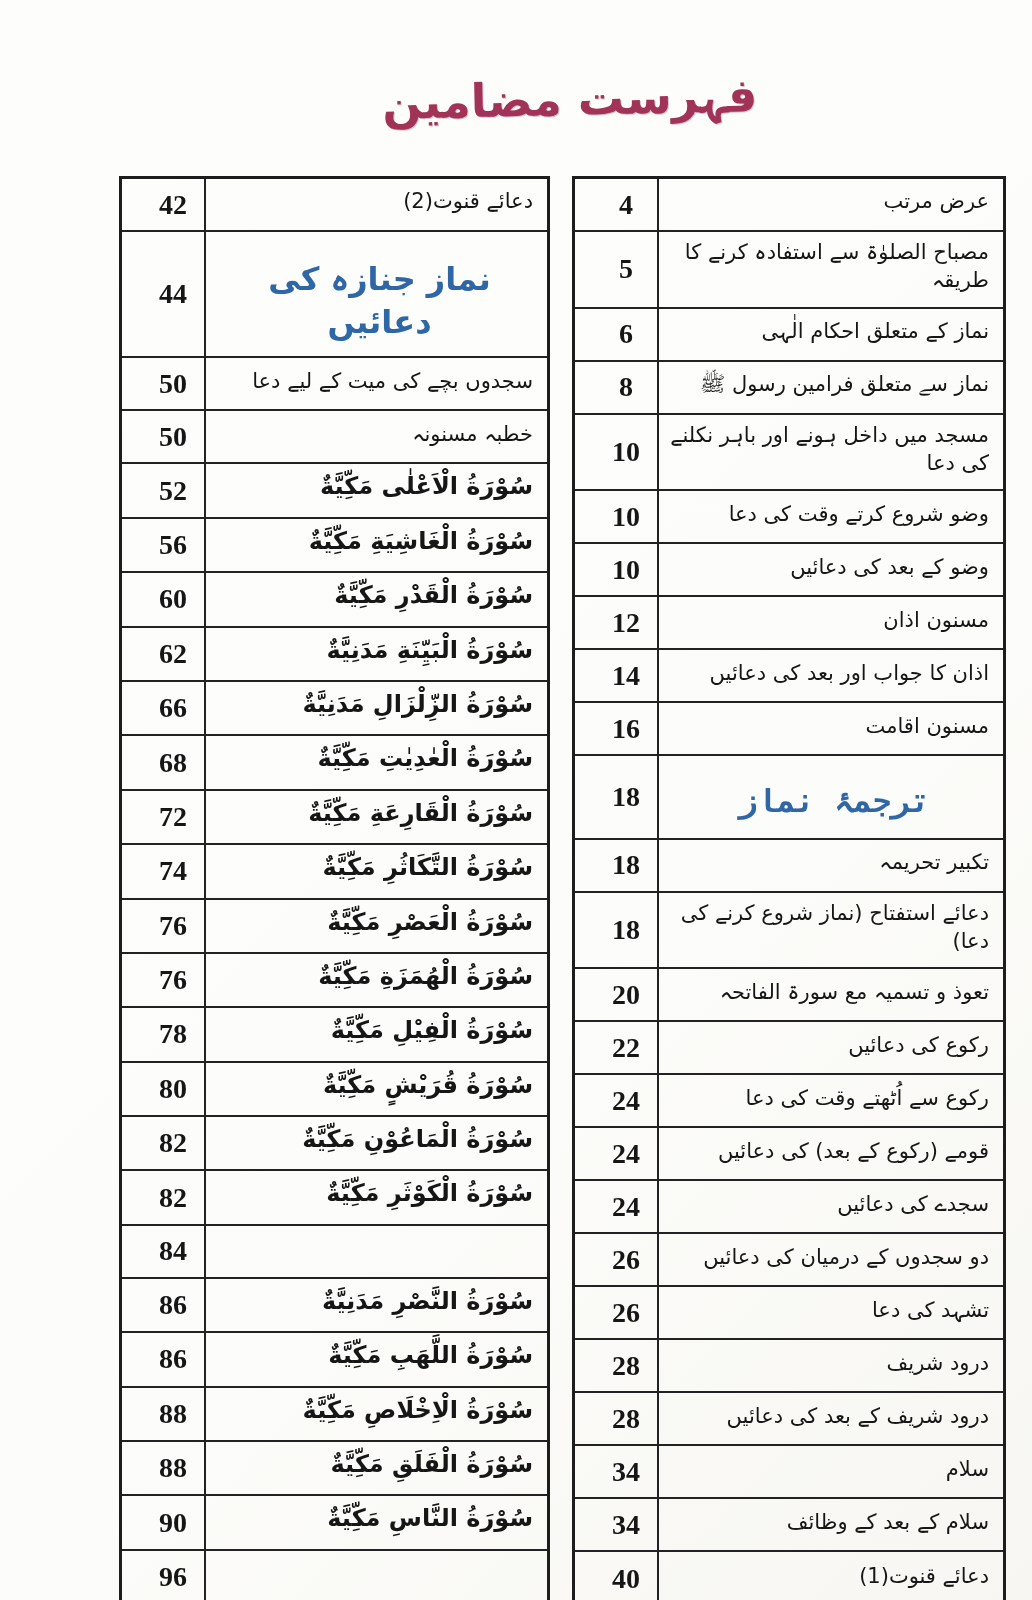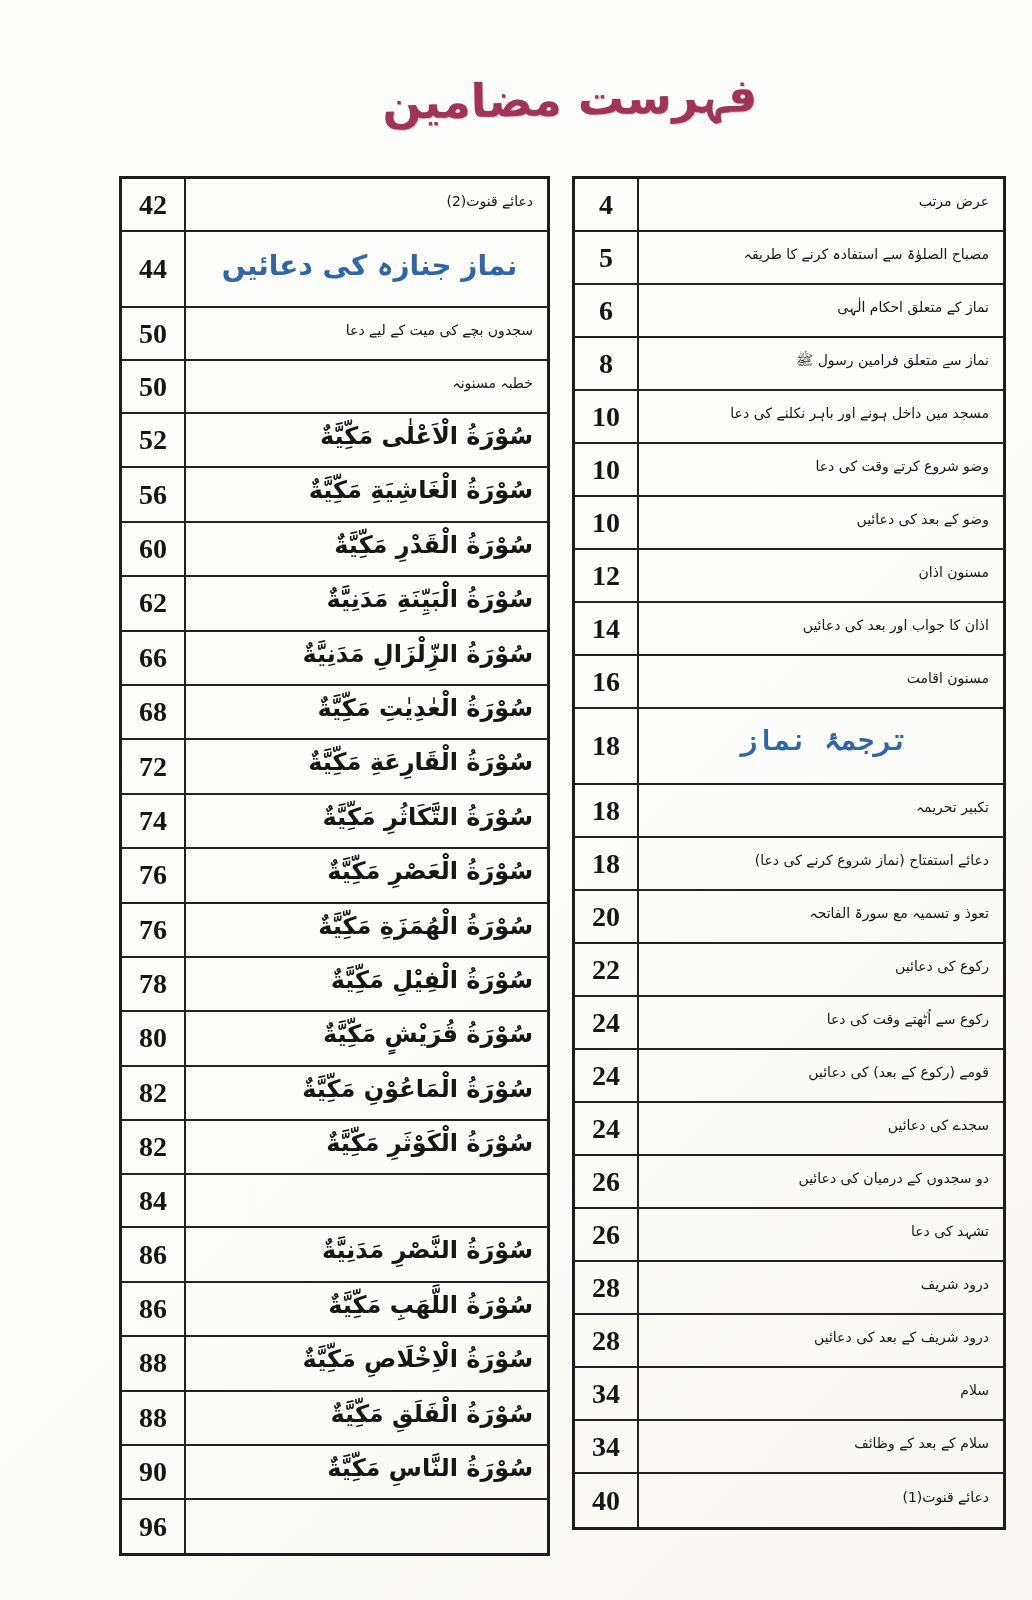--- a/index.html
+++ b/index.html
@@ -34,55 +34,57 @@
     background:transparent;
   }
   #left-table{ left:119px; top:176px; width:431px; }
   #right-table{ left:572px; top:176px; width:434px; }
 
   .row{
     display:flex;
     border-bottom:2px solid #222;
     min-height:53px;
     box-sizing:border-box;
+    padding-left:20px;
   }
   .row:last-child{border-bottom:none;}
   .num{
     width:64px;
     flex:0 0 64px;
     border-right:2px solid #222;
     display:flex;align-items:center;justify-content:center;
     font-family:"Liberation Serif",serif;
     font-weight:700;
     font-size:28px;
     box-sizing:border-box;
   }
   .title-cell{
     flex:1;
     direction:rtl;
     display:flex;
     align-items:center;
     justify-content:flex-start; 
     text-align:right;
     padding:6px 14px 12px 8px;
-    font-size:14px;
+    font-size:21px;
     line-height:1.35;
     box-sizing:border-box;
   }
   .row.surah .title-cell{
     font-weight:700;
     font-size:24px;
     padding-bottom:14px;
   }
   .row.heading{min-height:76px;gap:12px;}
   .row.heading .title-cell{
     justify-content:center;
     text-align:center;
     font-weight:700;
-    font-size:28px;
+    font-size:32px;
+    margin-top:20px;
   }
 </style>
 </head>
 <body>
 
 <div class="paper">
 
   <div class="title-band">
     <div class="page-title" style="color: rgb(162, 51, 88);">فہرست مضامین</div>
   </div>

